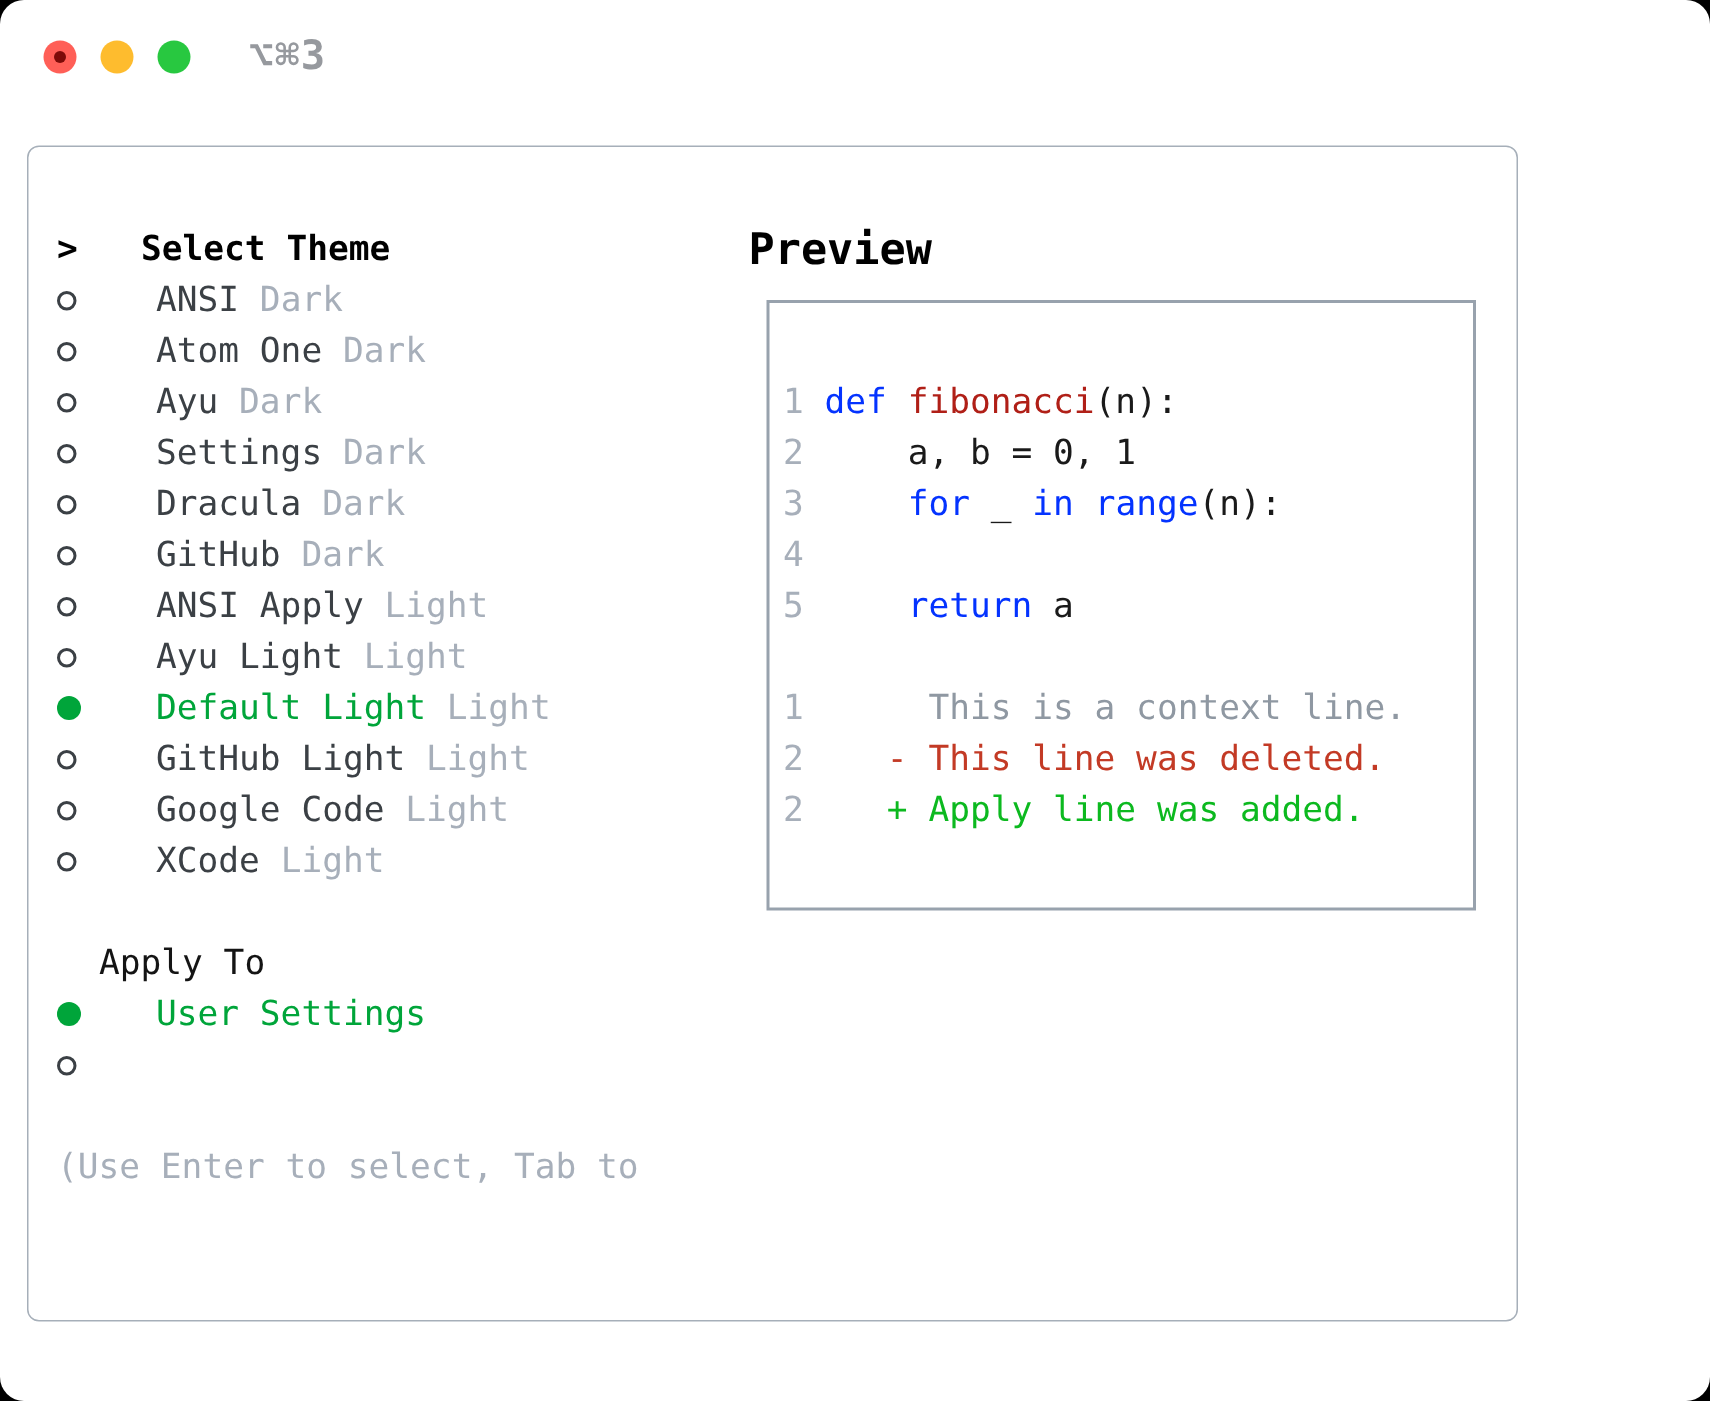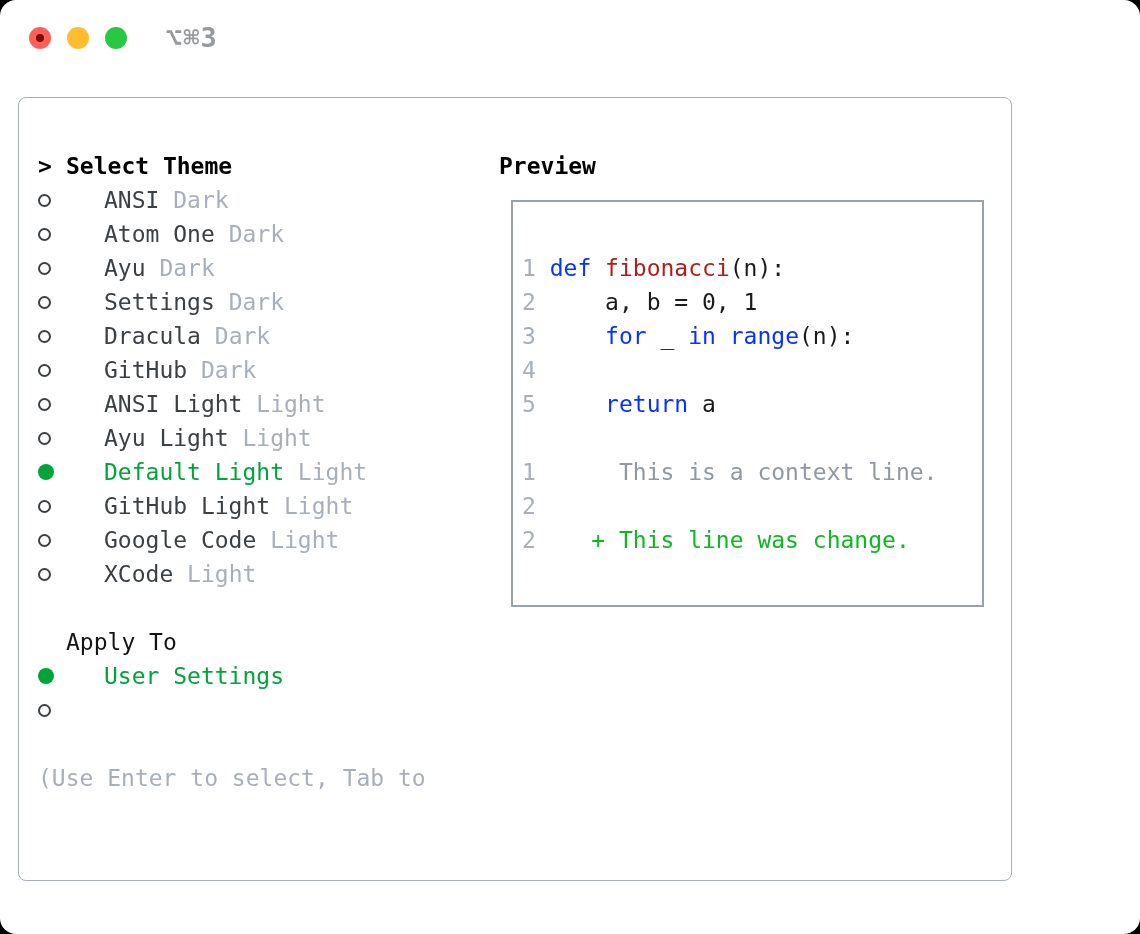--- a/index.html
+++ b/index.html
@@ -14,31 +14,31 @@
   .tl .dot{position:absolute;left:7px;top:7px;width:8px;height:8px;border-radius:50%;background:var(--traffic_red_dot);}
   .wtitle{position:absolute;left:166px;top:22px;font-size:27px;font-weight:700;color:var(--title_gray);letter-spacing:1px;}
   
   .panel{position:absolute;left:18px;top:97px;width:994px;height:784px;box-sizing:border-box;
          border:1.5px solid var(--border_gray);border-radius:8px;}
   
   .list{position:absolute;left:19px;top:51px;font-size:23px;}
   .row{height:34px;display:flex;align-items:center;}
   .mcell{width:28px;display:flex;align-items:center;flex:none;}
   .prompt{color:#000;font-weight:700;}
-  .hdr{color:#000;font-weight:700;white-space:pre;}
+  .hdr{color:#000;font-weight:700;white-space:pre;margin-left:28px;}
   .applyhdr{color:#141414;white-space:pre;}
   .circle{width:13px;height:13px;border:2.5px solid var(--text_dark);border-radius:50%;box-sizing:border-box;}
   .circle.filled{width:16px;height:16px;border:none;background:var(--accent_green);}
   .tname{color:var(--text_dark);white-space:pre;margin-left:38px;}
   .tsuffix{color:var(--muted_gray);white-space:pre;}
   .row.selected .tname{color:var(--accent_green);}
   .hint{height:34px;display:flex;align-items:center;color:var(--muted_gray);white-space:pre;}
   
   .preview-label{position:absolute;left:480px;top:51px;height:34px;line-height:34px;
-                 font-size:23px;font-weight:700;color:#000;}
+                 font-size:29px;font-weight:700;color:#000;}
   .pbox{position:absolute;left:492px;top:102px;width:473px;height:407px;box-sizing:border-box;
         border:2px solid var(--preview_border);background:#fff;}
   .code{position:absolute;left:9px;top:49px;font-size:23px;}
   .cline{height:34px;display:flex;align-items:center;white-space:pre;}
   .ln{color:var(--muted_gray);white-space:pre;}
   .tok-plain{color:#1a1a1a;}
   .tok-keyword{color:var(--keyword_blue);}
   .tok-function{color:var(--function_red);}
   .tok-context{color:var(--context_gray);}
   .tok-deleted{color:var(--deleted_red);}
@@ -106,21 +106,21 @@
             <span class="mcell">
               <span class="circle"></span>
             </span>
             <span class="tname">GitHub</span>
             <span class="tsuffix"> Dark</span>
           </div>
           <div class="row">
             <span class="mcell">
               <span class="circle"></span>
             </span>
-            <span class="tname">ANSI Light</span>
+            <span class="tname">ANSI Apply</span>
             <span class="tsuffix"> Light</span>
           </div>
           <div class="row">
             <span class="mcell">
               <span class="circle"></span>
             </span>
             <span class="tname">Ayu Light</span>
             <span class="tsuffix"> Light</span>
           </div>
           <div class="row selected">
@@ -177,19 +177,19 @@
     <div class="preview-label">Preview</div>
     <div class="pbox">
       <div class="code" id="preview-code">
           <div class="cline"><span class="ln">1 </span><span class="tok-keyword">def</span><span class="tok-plain"> </span><span class="tok-function">fibonacci</span><span class="tok-plain">(n):</span></div>
           <div class="cline"><span class="ln">2 </span><span class="tok-plain">    a, b = 0, 1</span></div>
           <div class="cline"><span class="ln">3 </span><span class="tok-plain">    </span><span class="tok-keyword">for</span><span class="tok-plain"> _ </span><span class="tok-keyword">in</span><span class="tok-plain"> </span><span class="tok-keyword">range</span><span class="tok-plain">(n):</span></div>
           <div class="cline"><span class="ln">4 </span></div>
           <div class="cline"><span class="ln">5 </span><span class="tok-plain">    </span><span class="tok-keyword">return</span><span class="tok-plain"> a</span></div>
           <div class="cline"><span class="ln">  </span></div>
           <div class="cline"><span class="ln">1 </span><span class="tok-context">     This is a context line.</span></div>
-          <div class="cline"><span class="ln">2 </span></div>
-          <div class="cline"><span class="ln">2 </span><span class="tok-added">   + This line was change.</span></div>
+          <div class="cline"><span class="ln">2 </span><span class="tok-deleted">   - This line was deleted.</span></div>
+          <div class="cline"><span class="ln">2 </span><span class="tok-added">   + Apply line was added.</span></div>
         </div>
     </div>
 
   </div>
 </div>
 
 </body></html>

